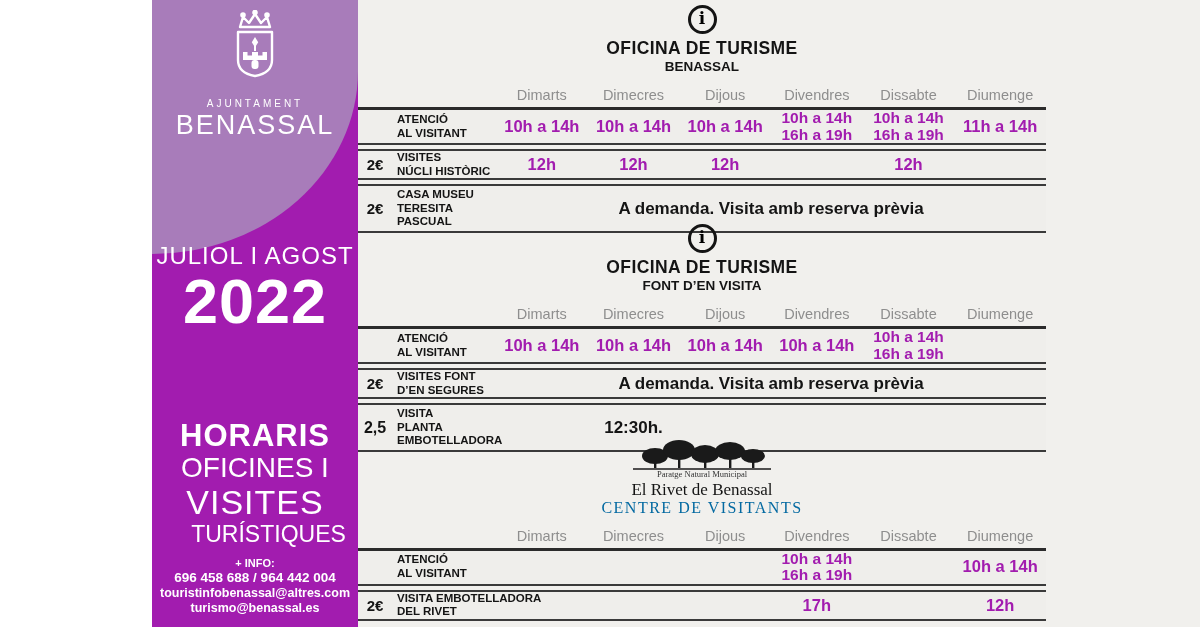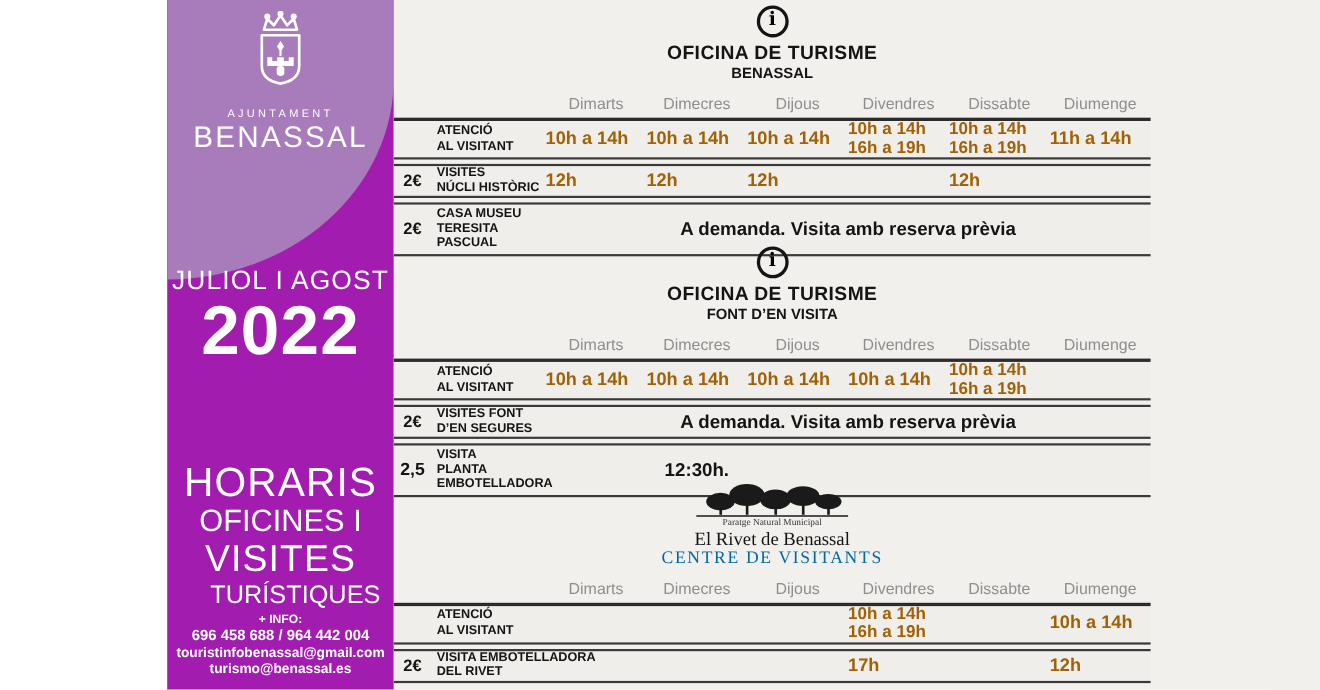--- a/index.html
+++ b/index.html
@@ -26,21 +26,21 @@
   .logo-block{position:absolute;top:10px;left:0;width:100%;}
   .crest{display:block;margin:0 auto;}
   .org-small{font-size:10px;letter-spacing:3px;margin-top:4px;}
   .org-name{font-size:27px;letter-spacing:2px;font-weight:normal;margin-top:1px;}
 
   .period{position:absolute;top:244px;left:0;width:100%;line-height:1;}
   .period-line{font-size:24px;letter-spacing:1px;}
   .period-year{font-size:63px;font-weight:bold;letter-spacing:1px;margin-top:2px;}
 
   .title-block{position:absolute;top:420px;left:0;width:100%;line-height:1;}
-  .t1{font-size:37px;font-weight:normal;letter-spacing:1px;}
+  .t1{font-size:31px;font-weight:bold;letter-spacing:1px;}
   .t2{font-size:28px;margin-top:3px;}
   .t3{font-size:34px;margin-top:3px;letter-spacing:1px;}
   .t4{font-size:23px;margin-top:4px;margin-left:27px;}
 
   .contact{position:absolute;top:557px;left:0;width:100%;line-height:1.18;font-weight:bold;}
   .c-info{font-size:11px;}
   .c-phone{font-size:13.5px;}
   .c-mail{font-size:12.5px;}
 
   
@@ -67,21 +67,21 @@
   .days{height:22px;margin-bottom:1px;}
   .day{color:#8e8e8e;font-size:14.5px;text-align:center;}
   .band{background:#efeeeb;border-top:2px solid #3a3a3a;border-bottom:2px solid #3a3a3a;margin-bottom:4px;}
   .band.first{border-top:3px solid #2b2b2b;}
   .r-visitant{height:33px;}
   .r-short{height:27px;}
   .r-tall{height:45px;}
   .price{font-size:15px;font-weight:bold;color:#141414;text-align:center;white-space:pre;}
   .price25{font-size:16px;}
   .label{font-size:11.5px;font-weight:bold;color:#141414;line-height:1.2;white-space:pre;padding-left:5px;}
-  .cell{font-size:16.5px;font-weight:bold;color:#a16207;white-space:pre;line-height:1.05;}
+  .cell{font-size:16.5px;font-weight:bold;color:#a21caf;text-align:center;white-space:pre;line-height:1.05;}
   .cell.two{font-size:15.5px;}
   .merged{grid-column:3/9;font-size:17px;font-weight:bold;color:#141414;text-align:center;}
   .merged-cell12{font-size:17px;font-weight:bold;color:#141414;text-align:center;}
   .footnote{width:680px;text-align:right;font-size:13px;color:#1c1c1c;margin-top:3px;}
 </style>
 </head>
 <body>
 
 <div class="app">
   <div class="gutter"></div>
@@ -117,21 +117,21 @@
     <div class="title-block">
       <div class="t1">HORARIS</div>
       <div class="t2">OFICINES I</div>
       <div class="t3">VISITES</div>
       <div class="t4">TURÍSTIQUES</div>
     </div>
 
     <div class="contact">
       <div class="c-info">+ INFO:</div>
       <div class="c-phone">696 458 688 / 964 442 004</div>
-      <div class="c-mail">touristinfobenassal@gmail.com</div>
+      <div class="c-mail">touristinfobenassal@altres.com</div>
       <div class="c-mail">turismo@benassal.es</div>
     </div>
   </div>
 
   <div class="content">
 
     <div class="section s1">
       <div class="sec-head">
         <div class="info-icon">
           <span class="info-i">i</span>

